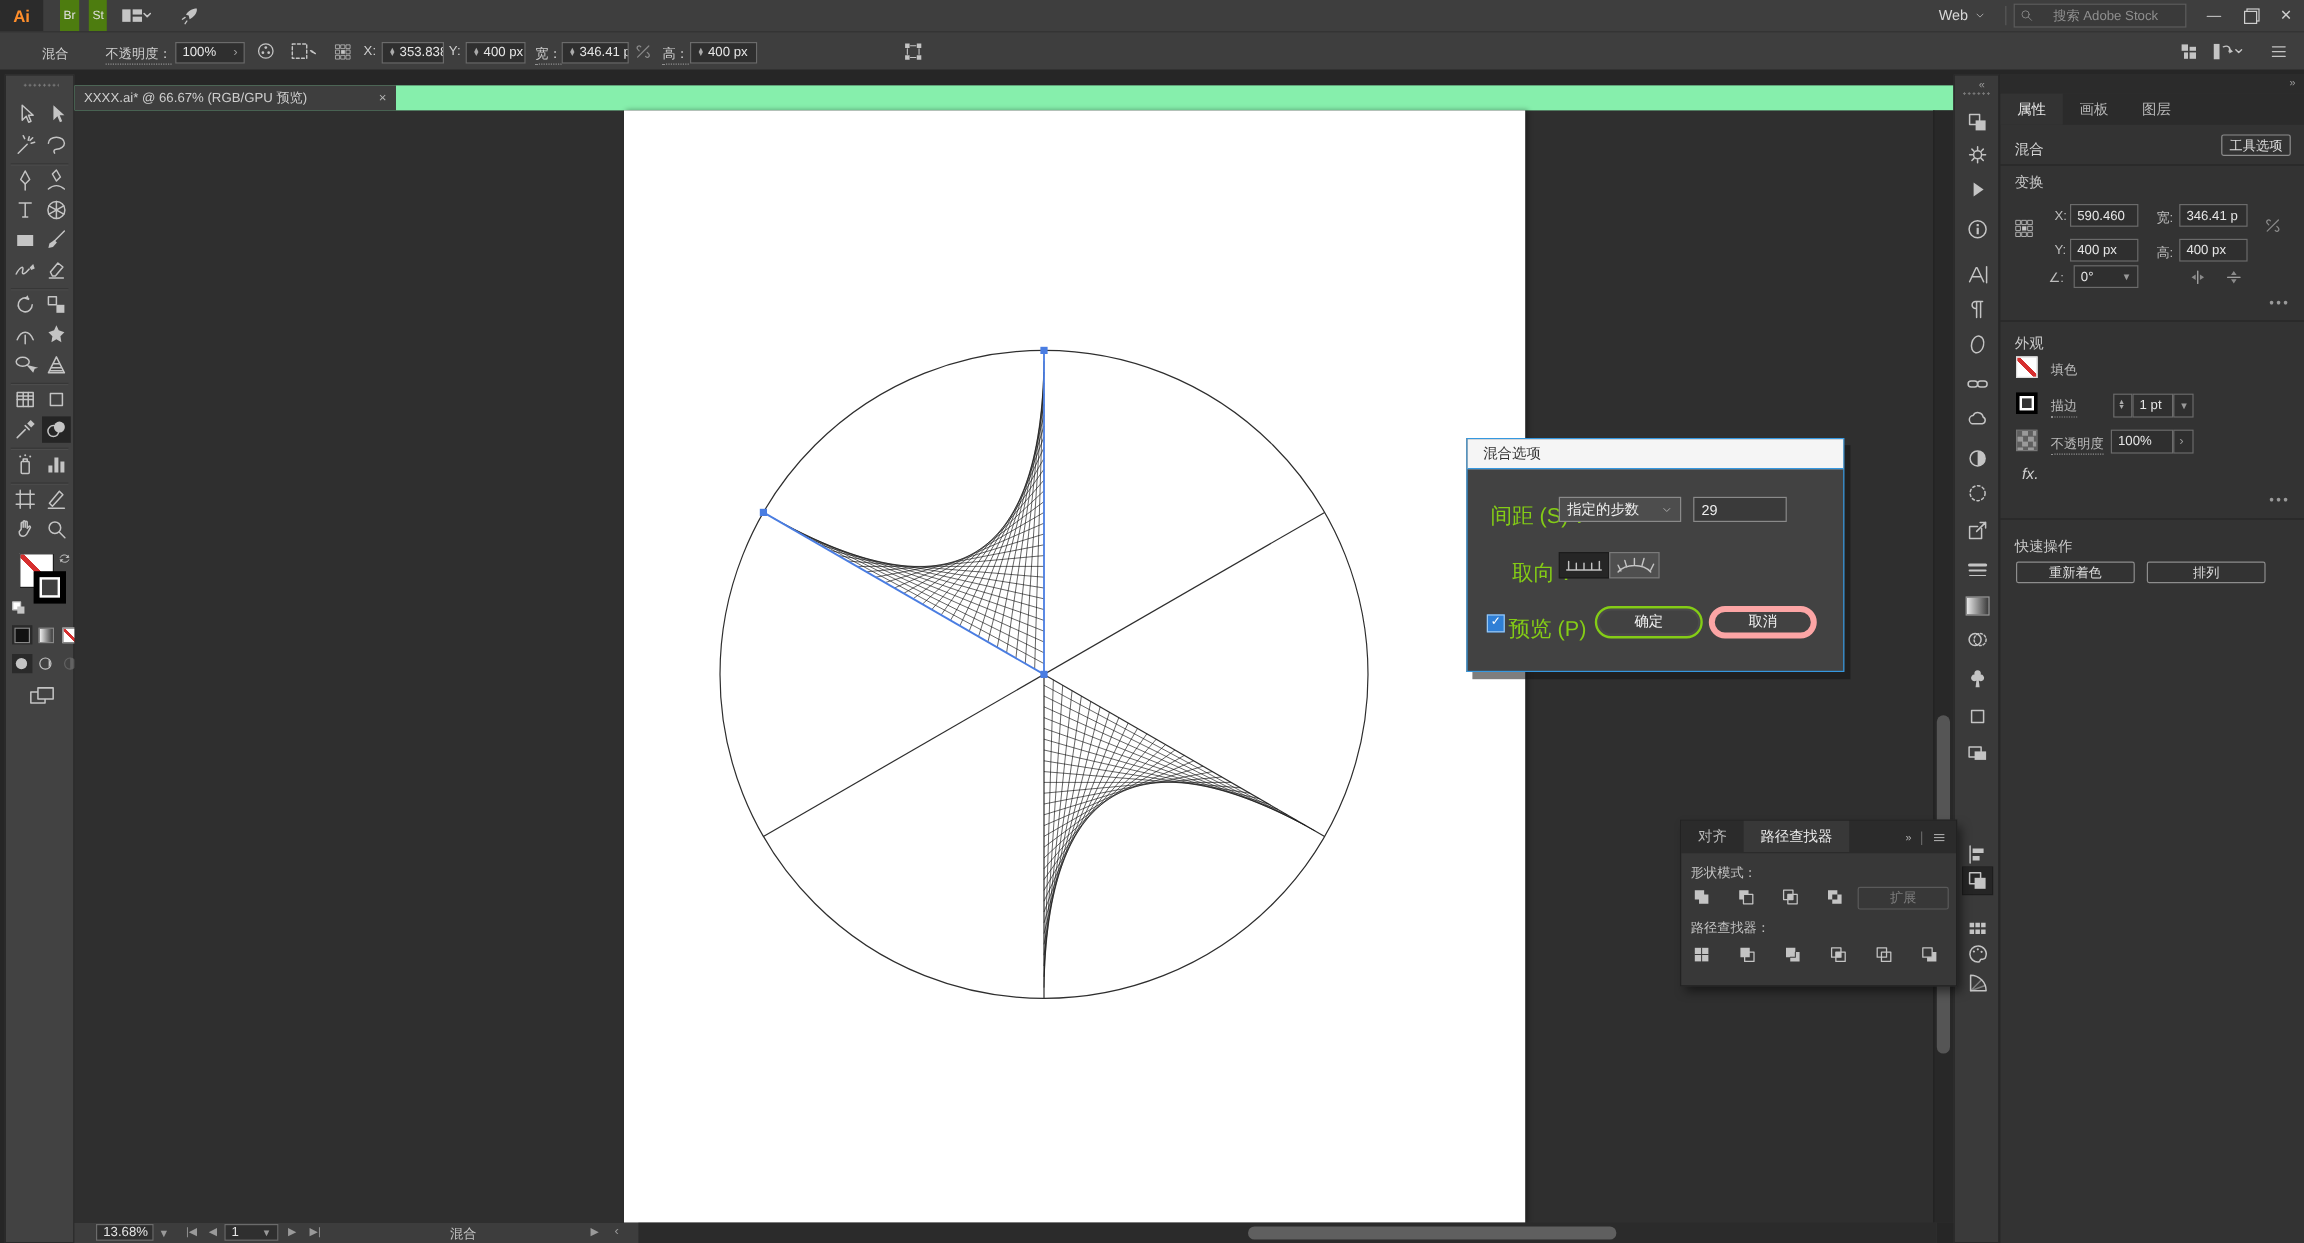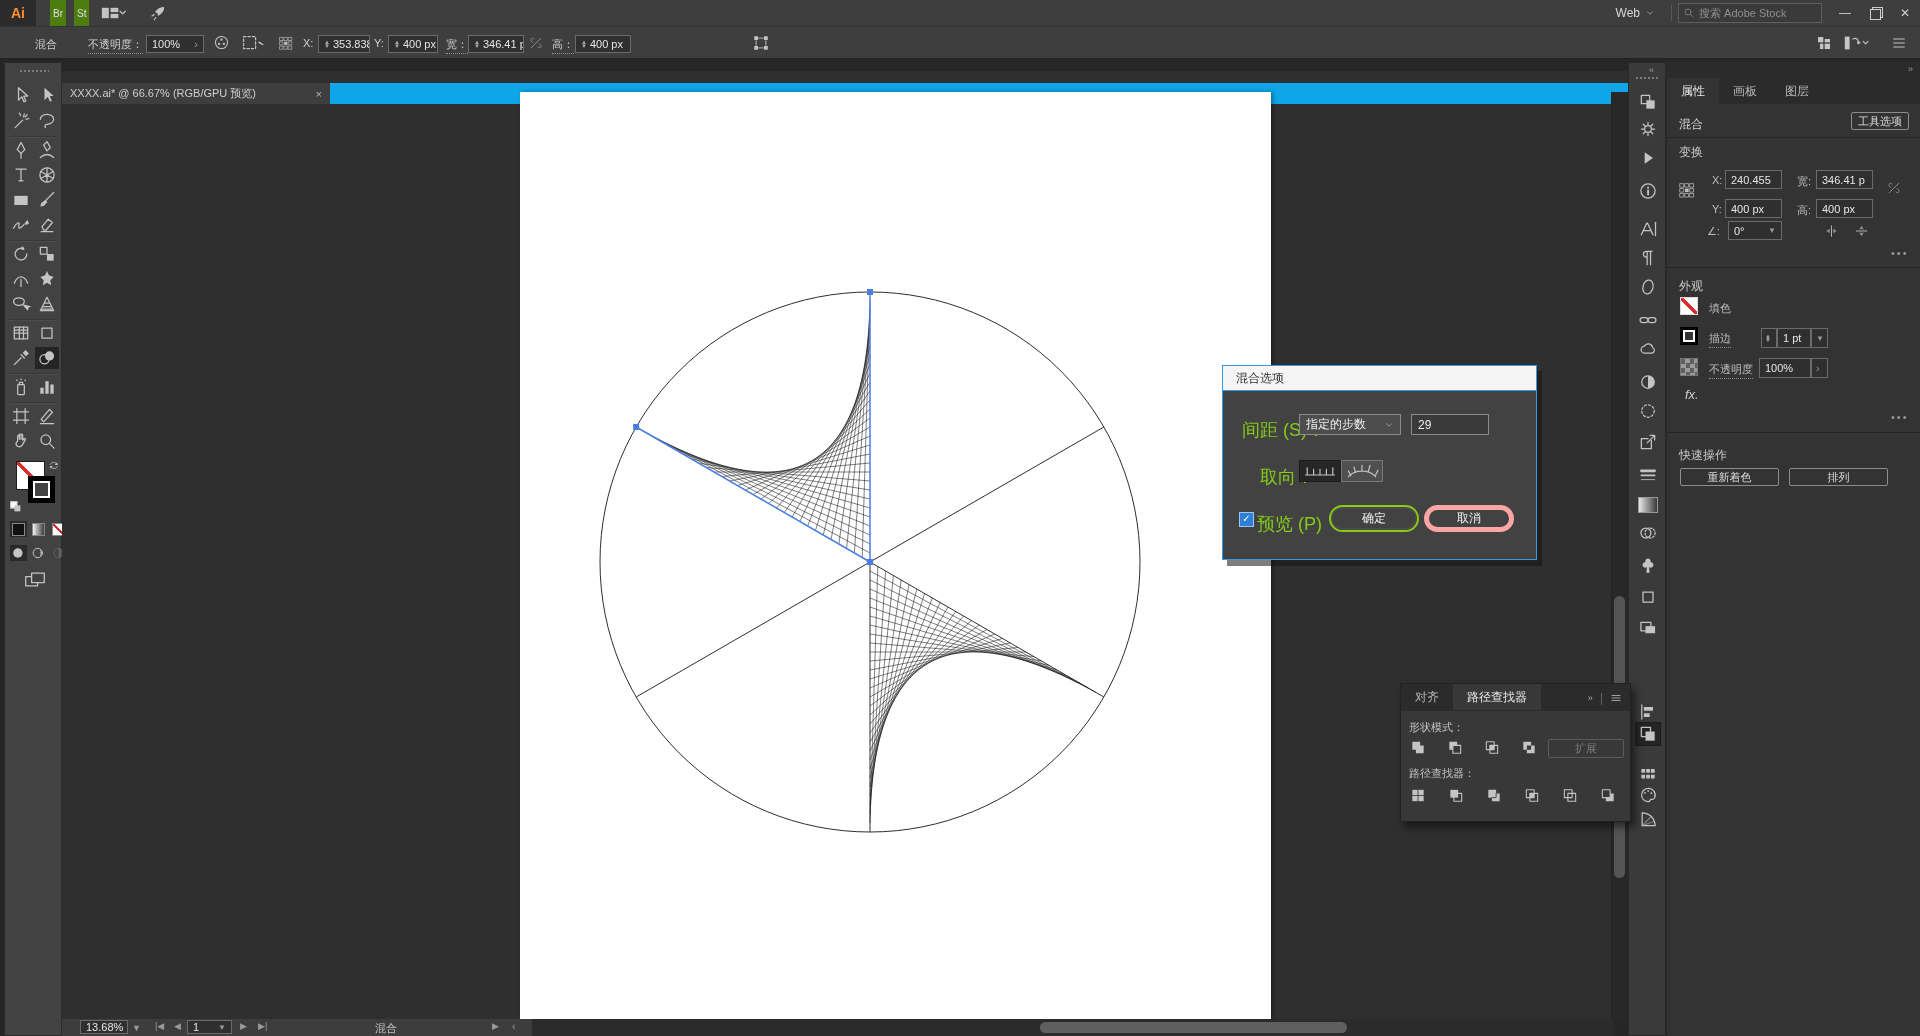--- a/index.html
+++ b/index.html
@@ -20,21 +20,21 @@
   
   #menubar{left:0;top:0;width:1920px;height:26px;background:#3e3e3e;display:flex;align-items:center}
   #ai-logo{width:36px;height:26px;background:#2b2b2b;color:#ff8e2b;font-weight:bold;font-size:14px;
            display:flex;align-items:center;justify-content:center;margin-right:6px}
   .menu-item{padding:0 11px;height:26px;display:flex;align-items:center;color:#d8d8d8;font-size:12px;cursor:default}
   .badge{background:#4d7c0f;color:#e0e0e0;font-size:10px;padding:19px 3px;border-radius:2px;margin-left:8px}
   #menubar-right{margin-left:auto;display:flex;align-items:center;height:26px}
   #workspace-switch{display:flex;align-items:center;gap:5px;color:#d8d8d8;padding:0 10px}
   .vsep{width:1px;height:16px;background:#585858;margin:0 6px}
   #stock-search{width:134px;height:18px;background:#3a3a3a;border:1px solid #5d5d5d;display:flex;align-items:center;
-                padding:0 4px;gap:4px;color:#8f8f8f;font-size:11px;white-space:nowrap;overflow:hidden}
+                padding:0 4px;gap:16px;color:#8f8f8f;font-size:11px;white-space:nowrap;overflow:hidden}
   .winbtn{width:30px;height:26px;display:flex;align-items:center;justify-content:center;color:#cfcfcf;font-size:12px}
   #restore-glyph{width:9px;height:9px;border:1px solid #cfcfcf;box-shadow:2px -2px 0 -1px #3e3e3e,2px -2px 0 0 #cfcfcf;position:relative;top:1px}
   
   #controlbar{left:0;top:26px;width:1920px;height:31px;background:#3e3e3e;border-top:1px solid #343434;border-bottom:1px solid #222}
   #controlbar .lbl{position:absolute;top:10px;font-size:11px;color:#cfcfcf;white-space:nowrap}
   .stepper{display:inline-flex;flex-direction:column;margin-right:3px;line-height:4px;font-size:6px;color:#aaa}
   
   #toolbar{left:4px;top:62px;width:58px;height:974px;background:#424242;border:1px solid #2a2a2a;box-sizing:border-box}
   .tool{position:absolute;width:24px;height:22px;padding:1px;box-sizing:border-box}
   .tool.sel{background:#252525}
@@ -44,21 +44,21 @@
      border:1px solid #1e1e1e}
   #sw-stroke{position:absolute;left:23px;top:413px;width:27px;height:27px;background:#000}
   #sw-stroke span{position:absolute;inset:5px;background:#424242;border:2px solid #fff}
   .mini-btn{position:absolute;width:17px;height:16px;display:flex;align-items:center;justify-content:center;box-sizing:border-box}
   .mini-btn.on{background:#2a2a2a}
   .sq-color{width:11px;height:11px;background:#111;border:1px solid #888}
   .sq-grad{width:11px;height:11px;background:linear-gradient(to right,#f2f2f2,#3c3c3c);border:1px solid #888}
   .sq-none{width:11px;height:11px;background:linear-gradient(to top right,transparent 43%,#d62f2f 43%,#d62f2f 57%,transparent 57%),#fff;border:1px solid #888}
   
   #canvas{left:62px;top:71px;width:1566px;height:948px;background:#2f2f2f;overflow:hidden}
-  #tabbar{position:absolute;left:0;top:12px;right:0;height:21px;background:#0ea5e9}
+  #tabbar{position:absolute;left:0;top:0;right:0;height:21px;background:#86efac}
   #doc-tab{position:absolute;left:0;top:0;width:268px;height:21px;background:#3e3e3e;color:#cfcfcf;font-size:11px;
            display:flex;align-items:center;padding:0 8px;box-sizing:border-box;gap:8px}
   #doc-tab .x{margin-left:auto;color:#b5b5b5}
   #artboard{position:absolute;left:458px;top:21px;width:751px;height:927px;background:#ffffff;box-shadow:2px 0 4px rgba(0,0,0,.35)}
   #vscroll{position:absolute;right:0;top:21px;width:16px;bottom:0;background:#282828;border-left:1px solid #222}
   #vscroll .thumb{position:absolute;left:2px;width:11px;top:504px;height:282px;background:#555;border-radius:6px}
   
   #statusbar{left:62px;top:1019px;width:1552px;height:17px;background:#3d3d3d;font-size:11px}
   #statusbar .fld{height:14px;top:1px}
   .navg{position:absolute;top:2px;color:#9a9a9a;font-size:9px}
@@ -738,21 +738,21 @@
           <rect class="f" x="10" y="10" width="5" height="5" fill="#fff"></rect>
           <rect x="17" y="10" width="5" height="5"></rect>
           <rect x="3" y="17" width="5" height="5"></rect>
           <rect x="10" y="17" width="5" height="5"></rect>
           <rect x="17" y="17" width="5" height="5"></rect>
         </g>
       </svg>
     </span>
   <span class="flabel" style="left:45px;top:112px">X:</span>
   <div class="fld" style="left:58px;top:108px;width:57px;height:19px">
-      <span>240.455</span>
+      <span>590.460</span>
     </div>
   <span class="flabel" style="left:130px;top:112px">宽:</span>
   <div class="fld" style="left:149px;top:108px;width:57px;height:19px">
       <span>346.41 p</span>
     </div>
   <span class="flabel" style="left:45px;top:141px">Y:</span>
   <div class="fld" style="left:58px;top:137px;width:57px;height:19px">
       <span>400 px</span>
     </div>
   <span class="flabel" style="left:130px;top:141px">高:</span>

